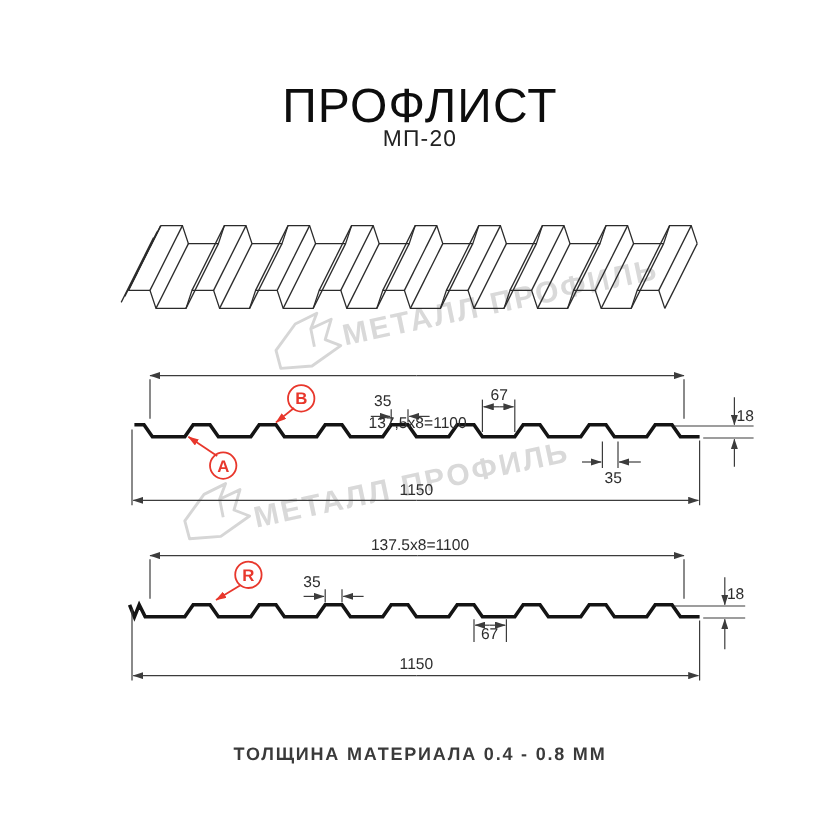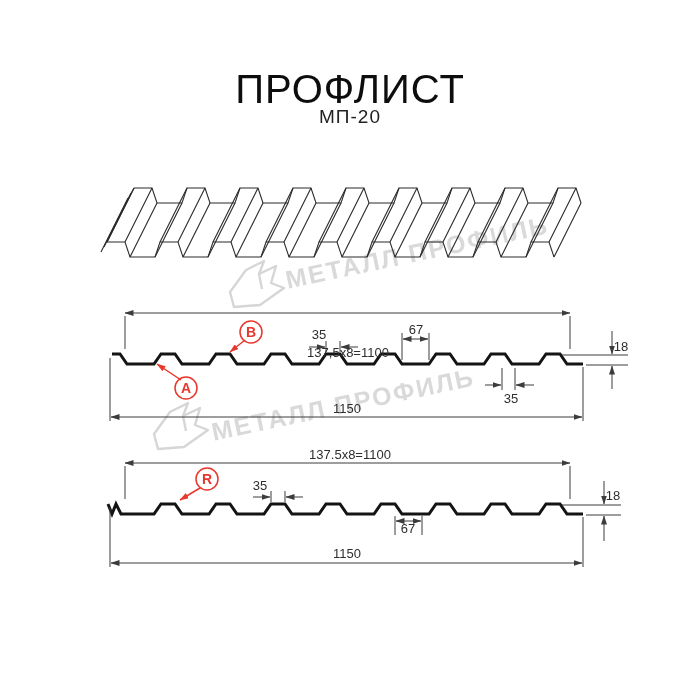--- a/index.html
+++ b/index.html
@@ -160,14 +160,15 @@
     <div class="lbl redletter" style="left:186px;top:388px;">A</div>
     <div class="lbl redletter" style="left:251px;top:332px;">B</div>
 
     <div class="lbl" style="left:350px;top:454px;">137.5x8=1100</div>
     <div class="lbl" style="left:260px;top:485px;">35</div>
     <div class="lbl" style="left:408px;top:528px;">67</div>
     <div class="lbl" style="left:613px;top:495px;">18</div>
     <div class="lbl" style="left:347px;top:553px;">1150</div>
     <div class="lbl redletter" style="left:207px;top:479px;">R</div>
 
+    <div class="lbl note" style="left:350px;top:629px;">ТОЛЩИНА МАТЕРИАЛА 0.4 - 0.8 ММ</div>
   </div>
 </div>
 
 </body></html>

